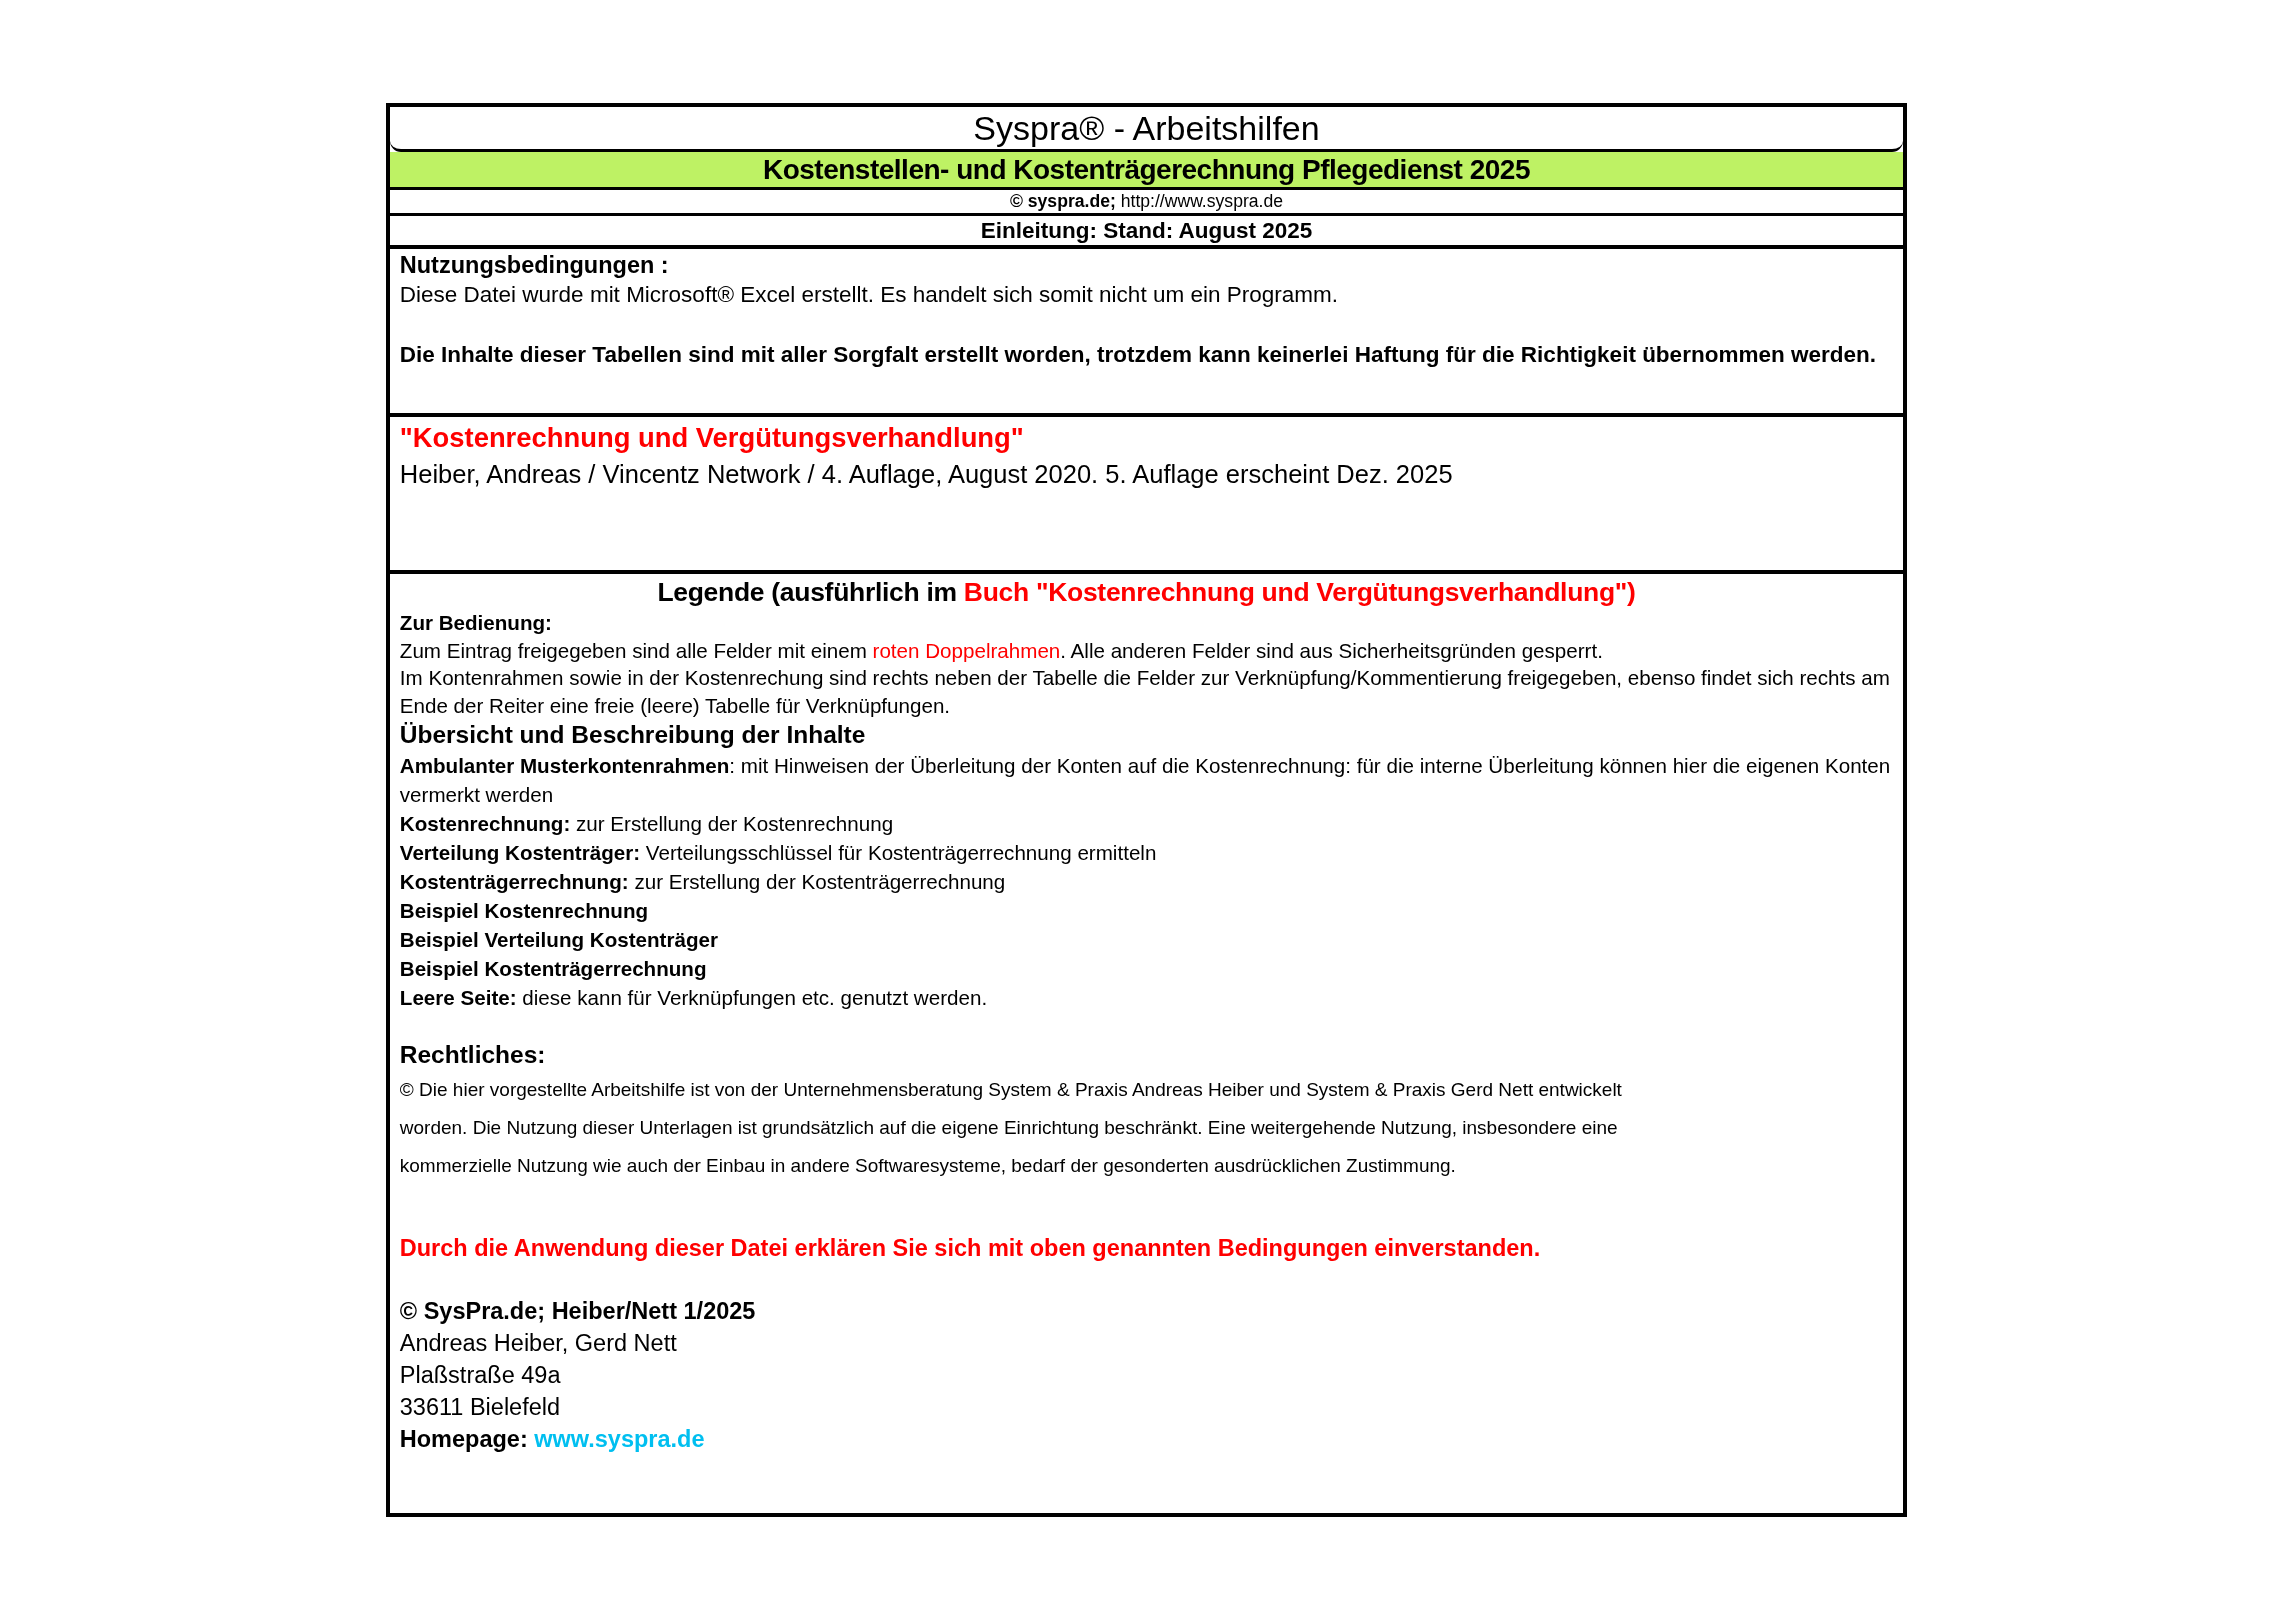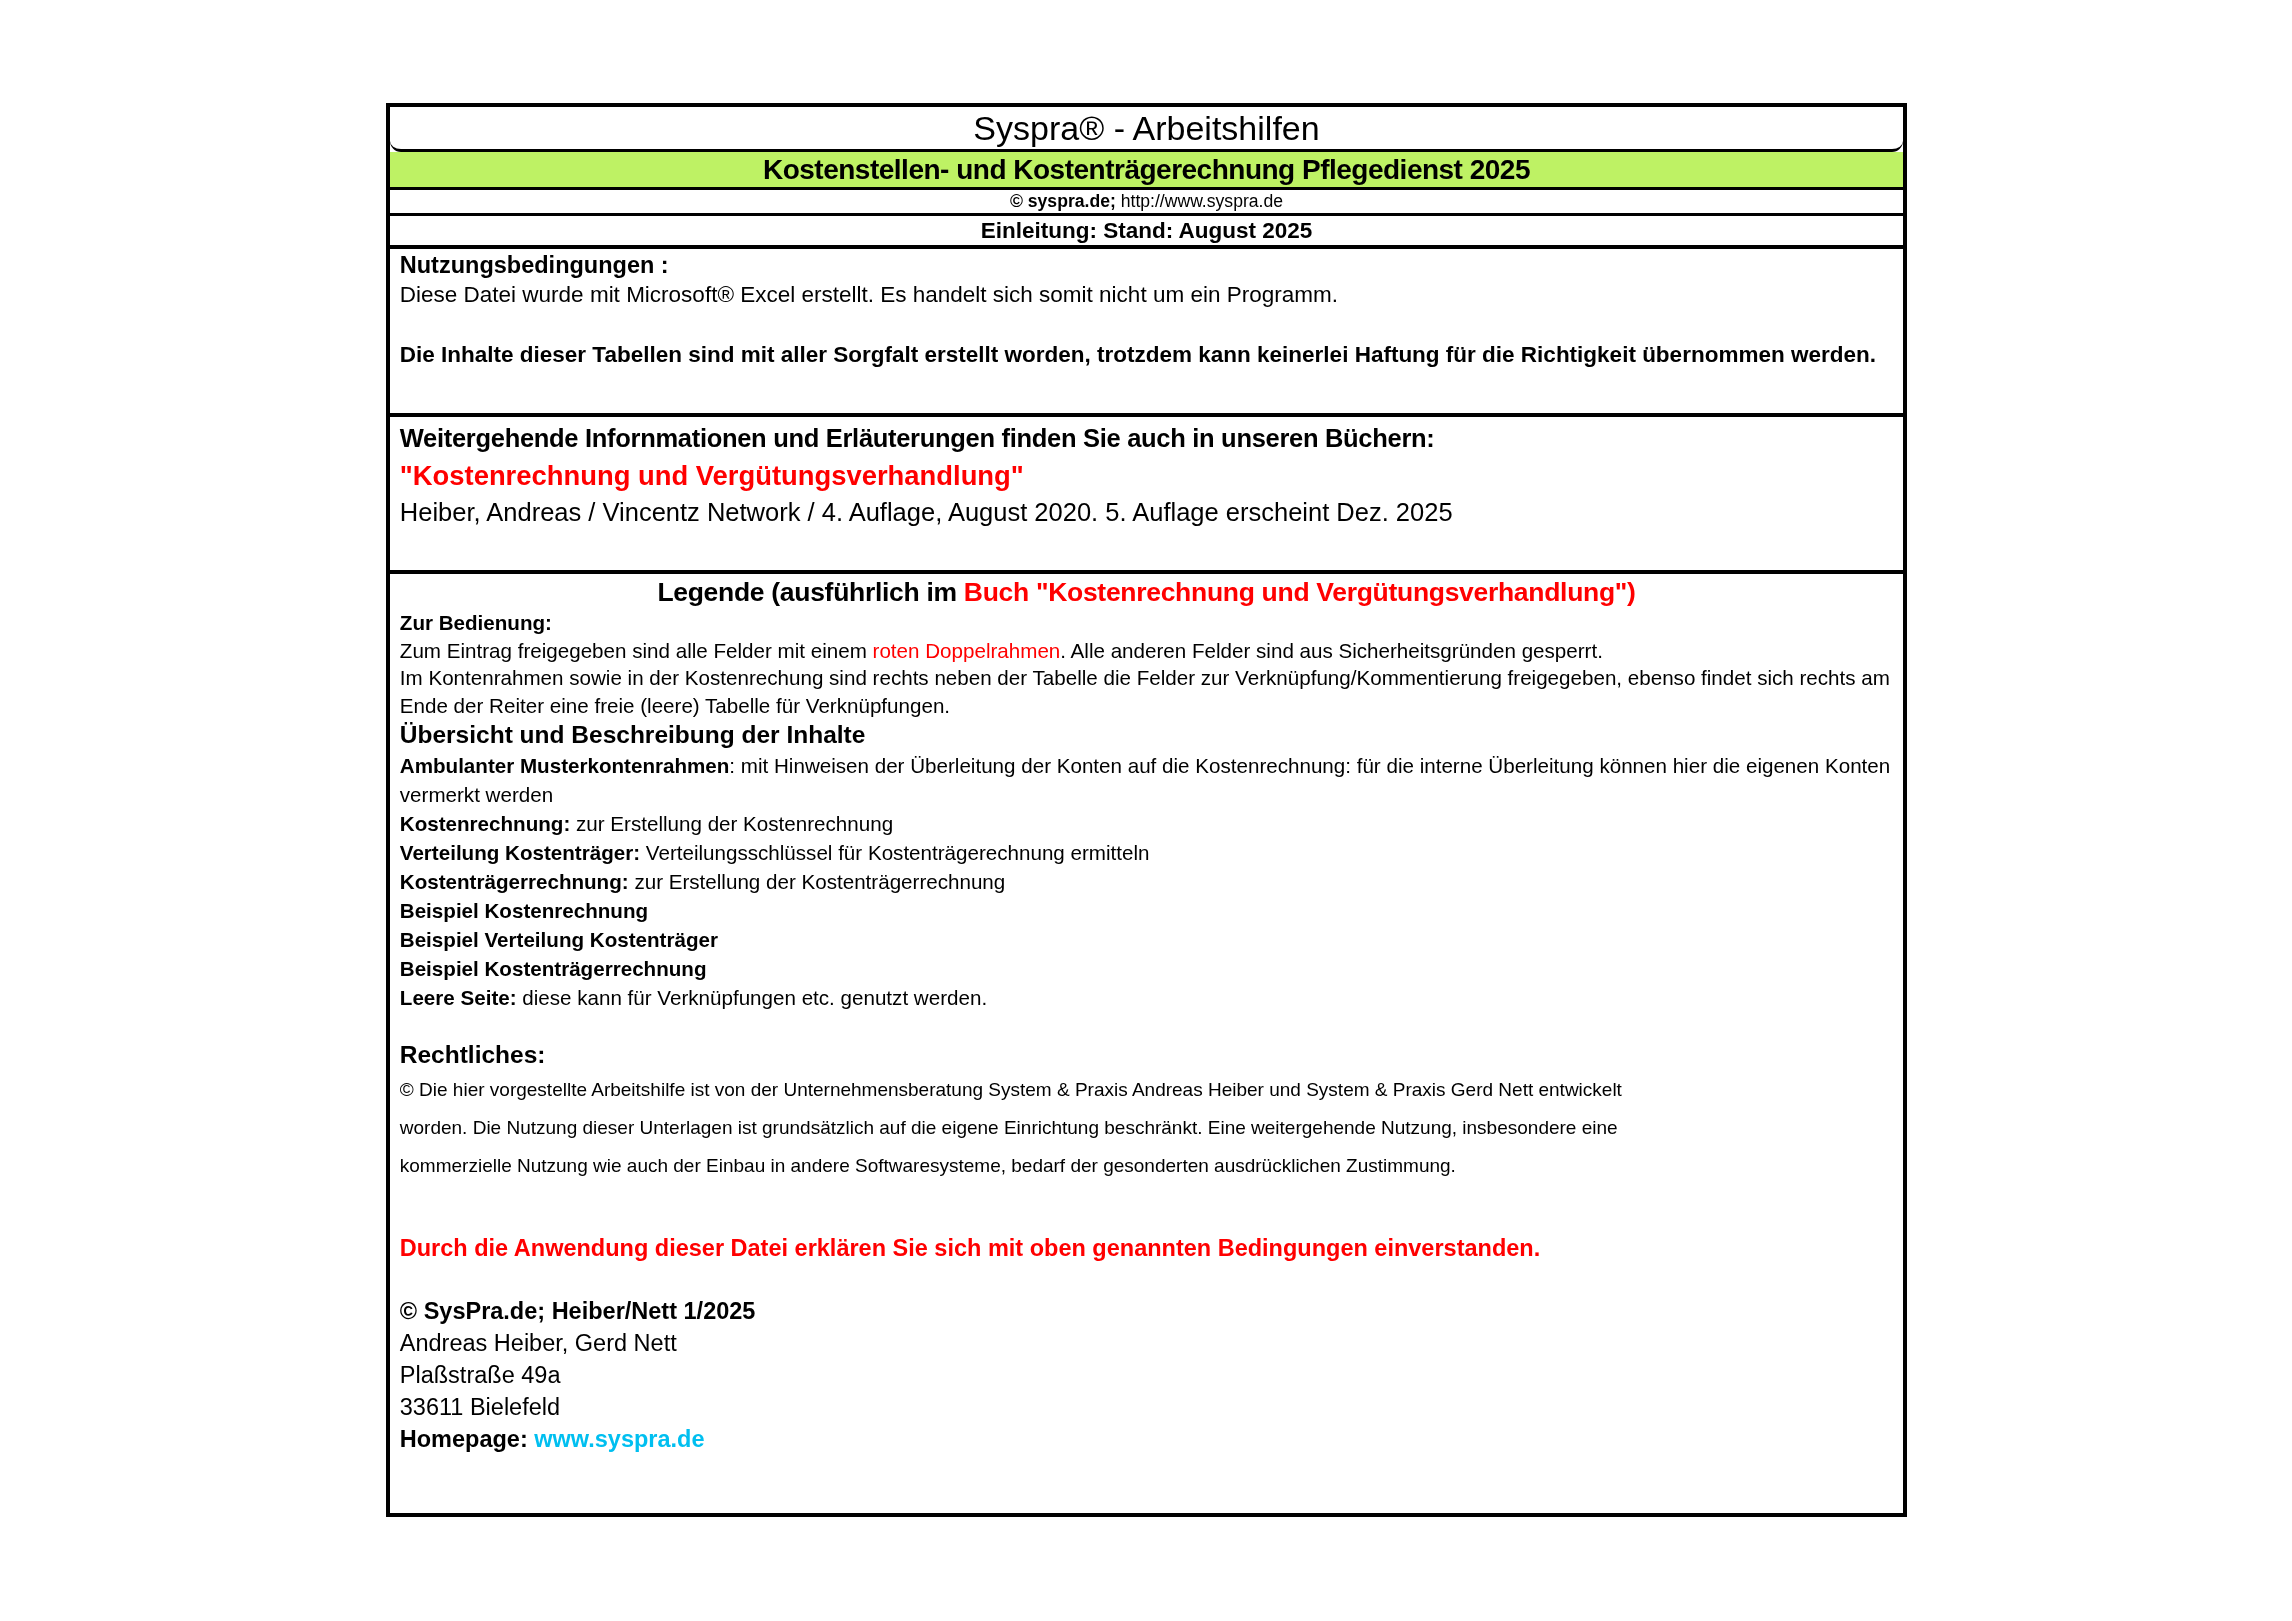--- a/index.html
+++ b/index.html
@@ -84,21 +84,20 @@
 
     <div class="row intro-row center sep5">Einleitung: Stand: August 2025</div>
 
     <div class="row sec terms-sec sep5">
       <div class="terms-heading">Nutzungsbedingungen :</div>
       <div class="terms-line1">Diese Datei wurde mit Microsoft® Excel erstellt. Es handelt sich somit nicht um ein Programm.</div>
       <div class="terms-line2">Die Inhalte dieser Tabellen sind mit aller Sorgfalt erstellt worden, trotzdem kann keinerlei Haftung für die Richtigkeit übernommen werden.</div>
     </div>
 
     <div class="row sec book-sec sep5">
-      <div class="book-intro">Weitergehende Infornmationen und Erläuterungen finden Sie auch in unseren Büchern:</div>
       <div class="book-title red">"Kostenrechnung und Vergütungsverhandlung"</div>
       <div class="book-details">Heiber, Andreas / Vincentz Network / 4. Auflage, August 2020. 5. Auflage erscheint Dez. 2025</div>
     </div>
 
     <div class="row sec main-sec">
       <div class="legend-heading">
         <span>Legende (ausführlich im </span><span class="red">Buch "Kostenrechnung und Vergütungsverhandlung")</span>
       </div>
       <div class="usage-heading">Zur Bedienung:</div>
       <div class="usage-line">
@@ -108,21 +107,21 @@
 
       <div class="tables-heading">Übersicht und Beschreibung der Inhalte</div>
 
       <div class="table-item">
         <span class="b">Ambulanter Musterkontenrahmen</span><span>: mit Hinweisen der Überleitung der Konten auf die Kostenrechnung: für die interne Überleitung können hier die eigenen Konten vermerkt werden</span>
       </div>
       <div class="table-item">
         <span class="b">Kostenrechnung:</span><span> zur Erstellung der Kostenrechnung</span>
       </div>
       <div class="table-item">
-        <span class="b">Verteilung Kostenträger:</span><span> Verteilungsschlüssel für Kostenträgerechnung ermitteln</span>
+        <span class="b">Verteilung Kostenträger:</span><span> Verteilungsschlüssel für Kostenträgerrechnung ermitteln</span>
       </div>
       <div class="table-item">
         <span class="b">Kostenträgerrechnung:</span><span> zur Erstellung der Kostenträgerrechnung</span>
       </div>
       <div class="table-item">
         <span class="b">Beispiel Kostenrechnung</span><span></span>
       </div>
       <div class="table-item">
         <span class="b">Beispiel Verteilung Kostenträger</span><span></span>
       </div>

